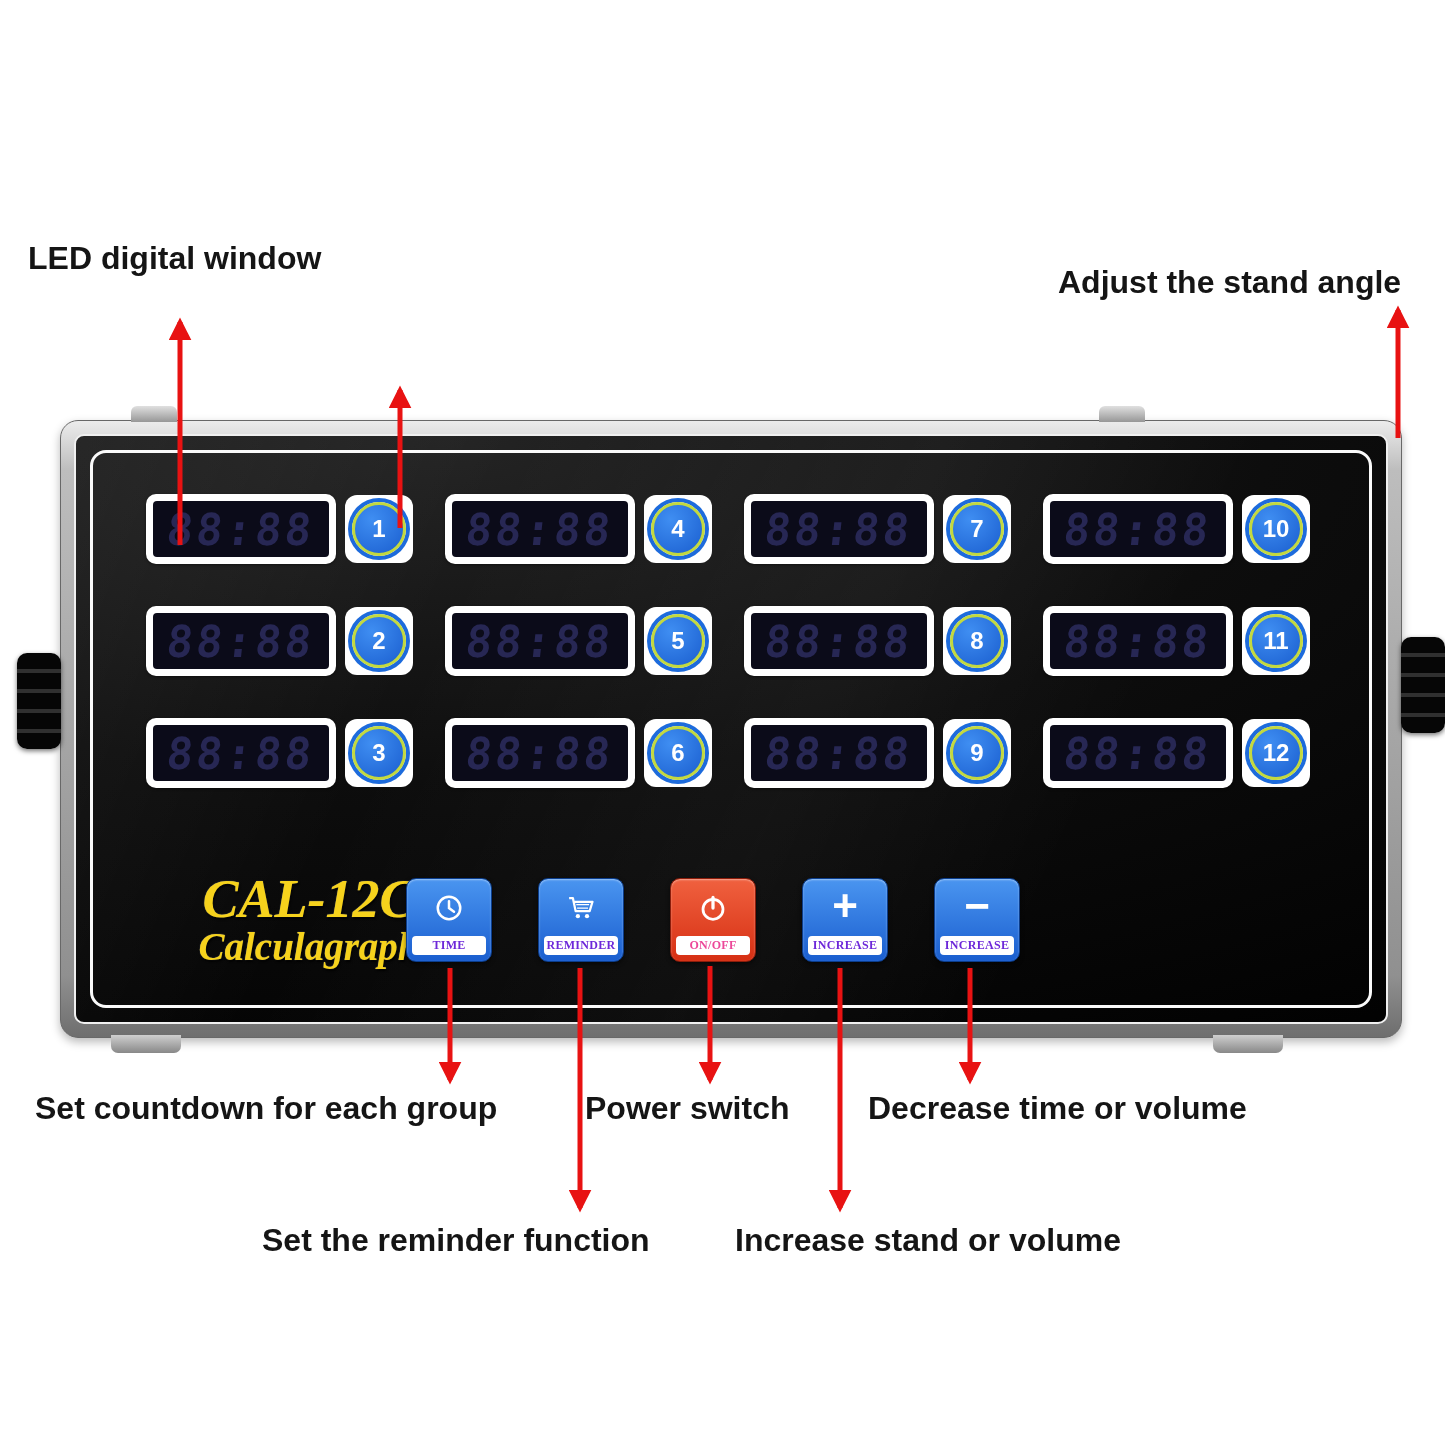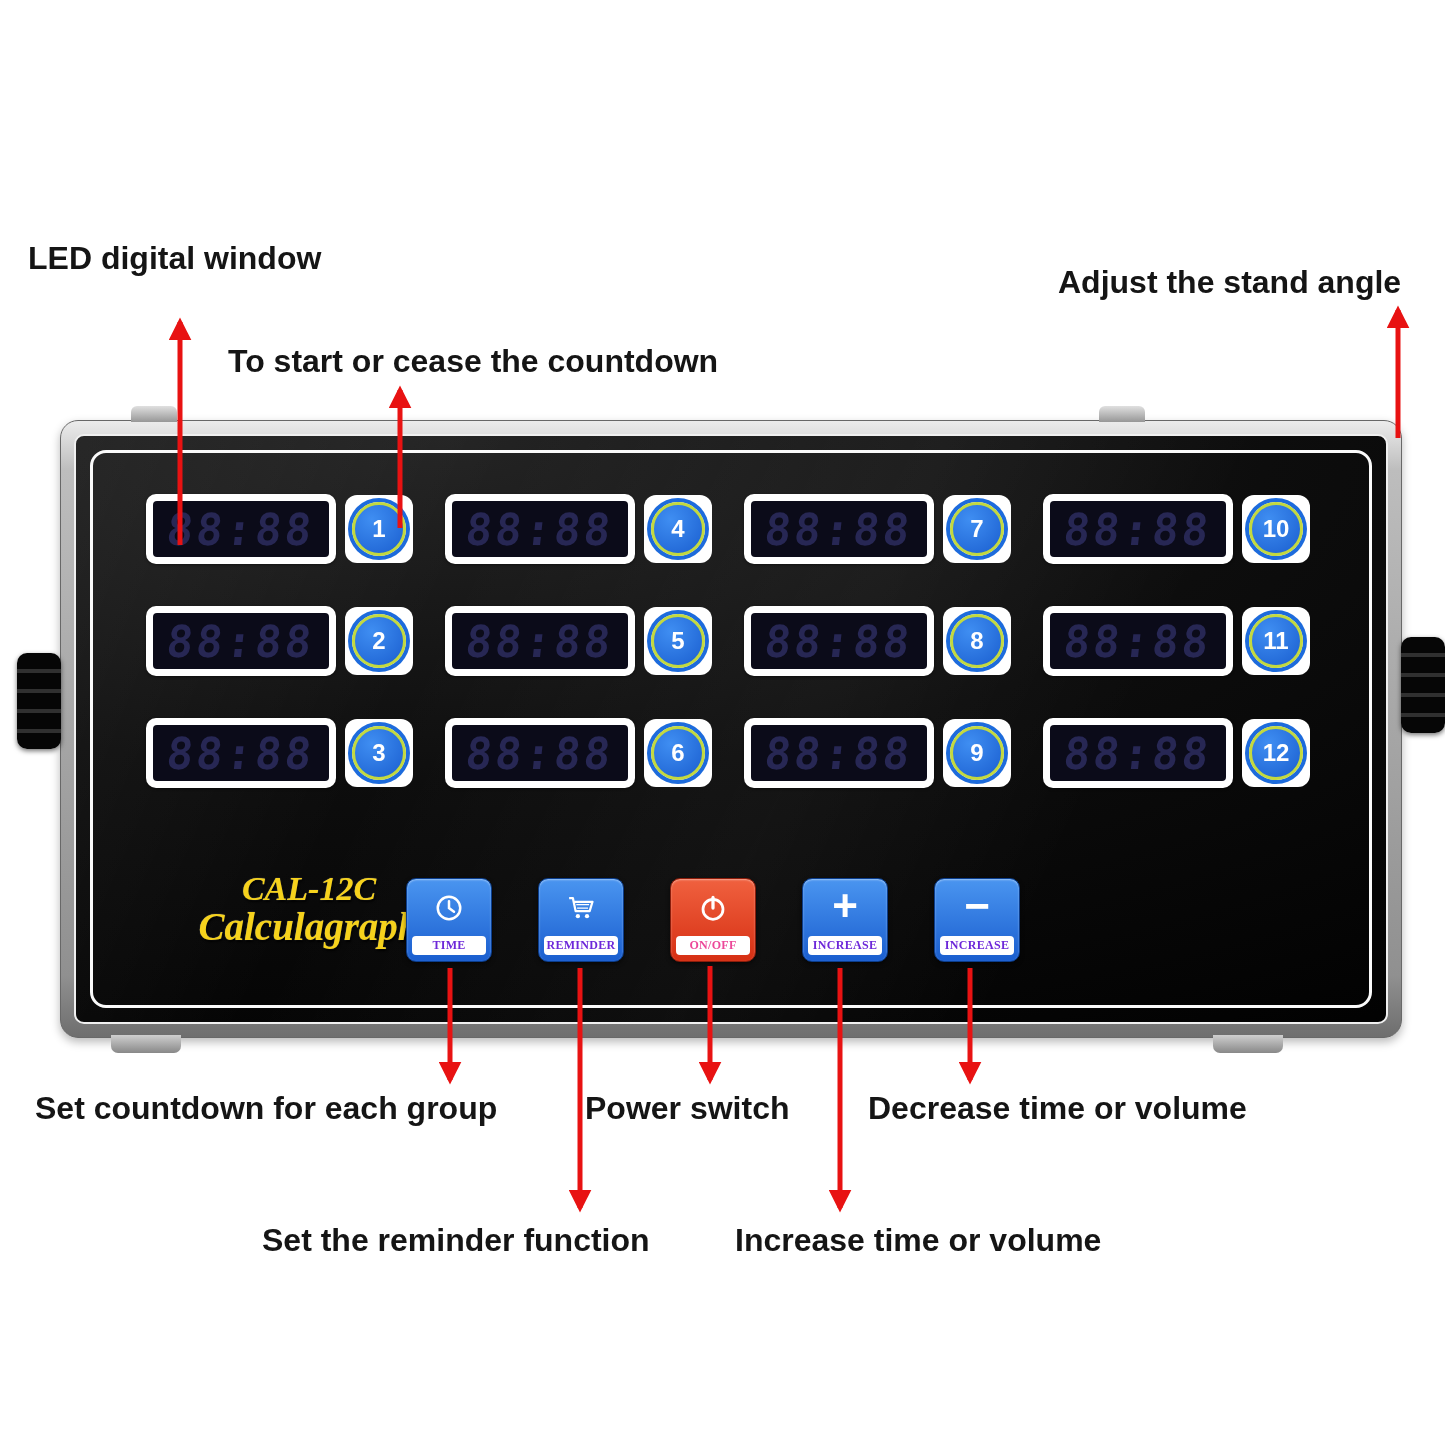--- a/index.html
+++ b/index.html
@@ -57,21 +57,21 @@
   .num-btn{width:48px;height:48px;border-radius:50%;box-sizing:content-box;
        background:radial-gradient(circle at 35% 30%,#3f8ef2,#1a5ecf);
        border:3px solid #c3d93f;box-shadow:0 0 0 4px #1d6bdc;
        display:flex;align-items:center;justify-content:center;
        color:#fff;font-size:24px;font-weight:700;cursor:pointer;}
 
   
   .brand{position:absolute;left:88px;top:436px;width:290px;text-align:center;
          font-family:"Liberation Serif",serif;font-style:italic;font-weight:700;color:#f6d21c;
          text-shadow:1px 2px 2px rgba(0,0,0,.85),0 0 1px rgba(255,255,255,.6);}
-  .brand .l1{font-size:34px;line-height:1.02;}
+  .brand .l1{font-size:54px;line-height:1.02;}
   .brand .l2{font-size:39px;line-height:1.05;}
 
   
   .controls{position:absolute;left:330px;top:442px;display:flex;gap:46px;}
   .ctl{width:84px;height:82px;border-radius:10px;display:flex;flex-direction:column;cursor:pointer;
        border:1px solid #0b3d8c;
        box-shadow:0 2px 4px rgba(0,0,0,.55), inset 0 1px 2px rgba(255,255,255,.45);}
   .ctl.blue{background:linear-gradient(180deg,#4a95f0,#1a5ecf);}
   .ctl.red{background:linear-gradient(180deg,#f0613f,#d62f13);border-color:#8c1d0b;}
   .ctl-icon{flex:1;display:flex;align-items:center;justify-content:center;color:#fff;}
@@ -80,27 +80,26 @@
        color:#6d28d9;}
   .ctl.red .ctl-label{color:#ec4899;}
   .sym{font-size:44px;font-weight:700;line-height:1;color:#fff;margin-top:-4px;}
 </style>
 </head>
 <body>
 
 <div class="canvas">
 
   <div class="ann ann-led">LED digital window</div>
-  <div class="ann ann-start">To start or cease the countdown</div>
   <div class="ann ann-stand">Adjust the stand angle</div>
   <div class="ann ann-setcd">Set countdown for each group</div>
   <div class="ann ann-power">Power switch</div>
   <div class="ann ann-dec">Decrease time or volume</div>
   <div class="ann ann-rem">Set the reminder function</div>
-  <div class="ann ann-inc">Increase time or volume</div>
+  <div class="ann ann-inc">Increase stand or volume</div>
 
   <svg class="arrows" viewBox="0 0 1445 1445">
     <defs>
       <marker id="ah" viewBox="0 0 10 10" refX="8" refY="5" markerWidth="4.6" markerHeight="4.6" orient="auto">
         <path d="M0,0 L10,5 L0,10 z" fill="#e81212"></path>
       </marker>
     </defs>
     <line x1="180" y1="545" x2="180" y2="322" stroke="#e81212" stroke-width="5" marker-end="url(#ah)"></line>
     <line x1="400" y1="528" x2="400" y2="390" stroke="#e81212" stroke-width="5" marker-end="url(#ah)"></line>
     <line x1="1398" y1="438" x2="1398" y2="310" stroke="#e81212" stroke-width="5" marker-end="url(#ah)"></line>

